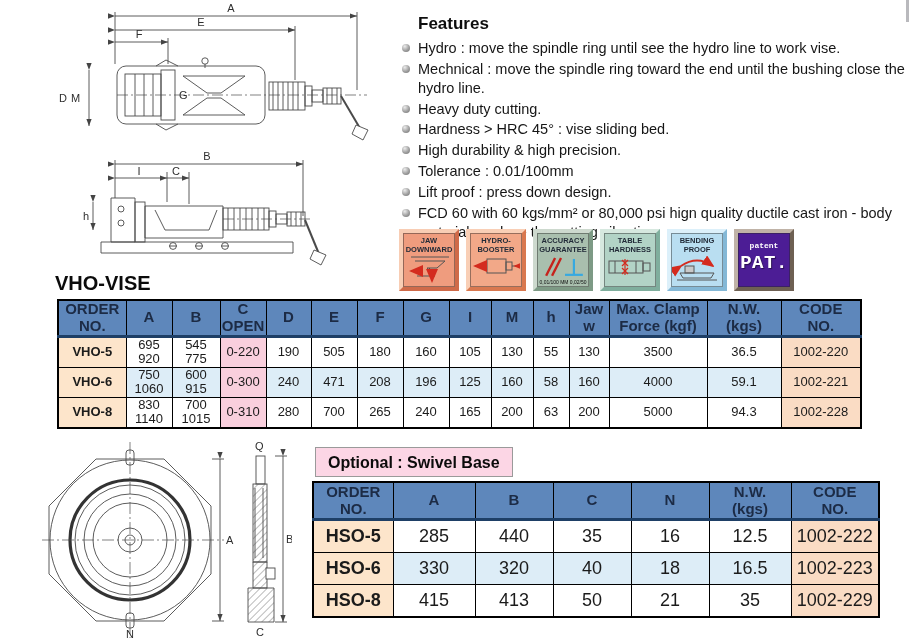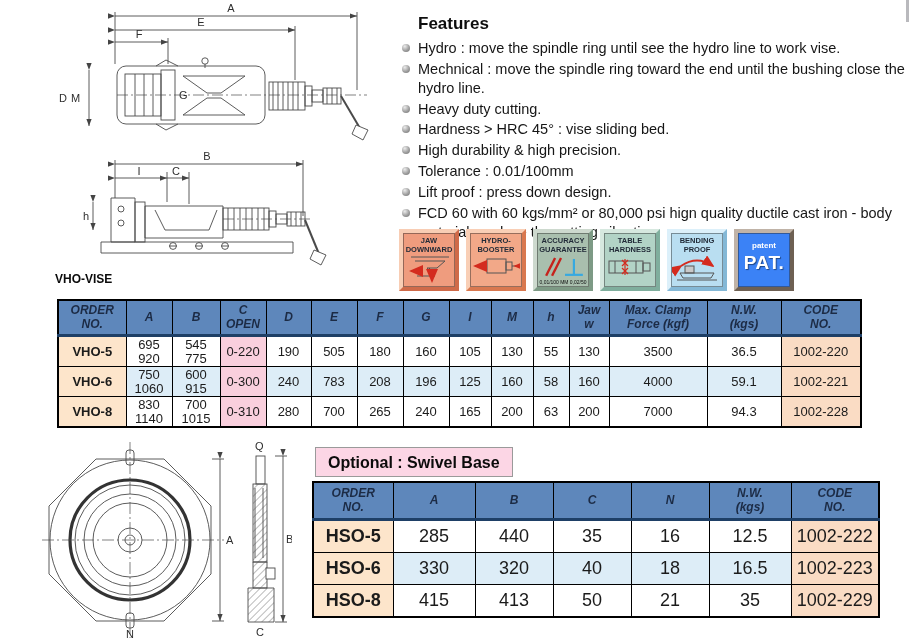--- a/index.html
+++ b/index.html
@@ -19,35 +19,35 @@
   .badge-inner{width:100%;height:100%;box-sizing:border-box;border:1px solid rgba(40,40,40,.45);
     display:flex;flex-direction:column;align-items:center;overflow:hidden;}
   .badge-label{font-size:7.5px;font-weight:bold;text-align:center;white-space:pre-line;
     line-height:1.15;margin-top:3px;color:#222b38;}
   .b1{background:#ef9c7e;border-color:#f8cdb4 #cf6a49 #cf6a49 #f8cdb4;}
   .b2{background:#f2a888;border-color:#f9cfb6 #d9784f #d9784f #f9cfb6;}
   .b3{background:#a9bfae;border-color:#cdd9ce #7d9a85 #7d9a85 #cdd9ce;}
   .b4{background:#b2d3c6;border-color:#d6e8df #7fae9d #7fae9d #d6e8df;}
   .b5{background:#b9def1;border-color:#dcf0fa #84b8d6 #84b8d6 #dcf0fa;}
   .b6{background:#a7aad8;border-color:#caccea #797cb4 #797cb4 #caccea;}
-  .b7{background:#3b82f6;border-color:#c0b3a7 #6e6053 #6e6053 #c0b3a7;}
+  .b7{background:#4c1d95;border-color:#c0b3a7 #6e6053 #6e6053 #c0b3a7;font-family:Liberation Mono, monospace;}
   .b7 .pat-small{color:#ffffff;font-size:8px;font-weight:bold;margin-top:7px;}
   .b7 .pat-big{color:#ffffff;font-size:19px;font-weight:bold;letter-spacing:.5px;
     text-shadow:1px 1px 1px rgba(0,0,0,.45);margin-top:2px;}
   
-  .vho-title{position:absolute;left:55px;top:272px;font-size:12px;font-weight:bold;color:#0b0b0b;}
+  .vho-title{position:absolute;left:55px;top:272px;font-size:20px;font-weight:bold;color:#0b0b0b;}
   .opt-title{position:absolute;left:315px;top:447px;background:#fcd6e5;border:1px solid #9a9a9a;
     font-size:16px;font-weight:bold;color:#0b0b0b;padding:6px 12px 4px;}
   
   table{border-collapse:collapse;table-layout:fixed;}
   .main-table{position:absolute;left:57px;top:299px;width:803px;border:2px solid #000;}
   .swivel-table{position:absolute;left:312px;top:481px;width:566px;border:2px solid #000;}
   th,td{border:1px solid #000;text-align:center;padding:0;white-space:pre-line;}
-  th{background:#5e87bb;color:#1c2b45;font-size:12px;line-height:1.12;font-weight:bold;
-     border-bottom:3px solid #1e3f66;font-style:italic;}
+  th{background:#5e87bb;color:#1c2b45;font-size:15px;line-height:1.12;font-weight:bold;
+     border-bottom:3px solid #1e3f66;}
   .main-table th{height:33px;}
   .swivel-table th{height:35px;}
   td{font-size:13px;line-height:1.05;color:#1b1b1b;}
   .main-table td{height:29px;}
   .swivel-table td{height:31px;font-size:18px;}
   td.c-order{background:#fde5cb;font-weight:bold;}
   td.c-open{background:#f9cfdd;margin-left:30px;}
   td.c-code{background:#fadcc4;}
   tr.alt td{background:#ddedf7;}
   tr.alt td.c-order{background:#fde5cb;}
@@ -371,21 +371,21 @@
       <td class="c-code">1002-220</td>
     </tr>
     <tr class="alt">
       <td class="c-order">VHO-6</td>
       <td>750
 1060</td>
       <td>600
 915</td>
       <td class="c-open">0-300</td>
       <td>240</td>
-      <td>783</td>
+      <td>471</td>
       <td>208</td>
       <td>196</td>
       <td>125</td>
       <td>160</td>
       <td>58</td>
       <td>160</td>
       <td>4000</td>
       <td>59.1</td>
       <td class="c-code">1002-221</td>
     </tr>
@@ -397,21 +397,21 @@
 1015</td>
       <td class="c-open">0-310</td>
       <td>280</td>
       <td>700</td>
       <td>265</td>
       <td>240</td>
       <td>165</td>
       <td>200</td>
       <td>63</td>
       <td>200</td>
-      <td>7000</td>
+      <td>5000</td>
       <td>94.3</td>
       <td class="c-code">1002-228</td>
     </tr>
   </tbody>
 </table>
 
 <svg class="drw" style="left:42px;top:438px" width="250" height="202" viewBox="0 0 250 202">
   <defs>
     <marker id="arW" markerWidth="9" markerHeight="8" refX="8" refY="3" orient="auto">
       <path d="M0,0 L8,3 L0,6 z" fill="#444"></path>

